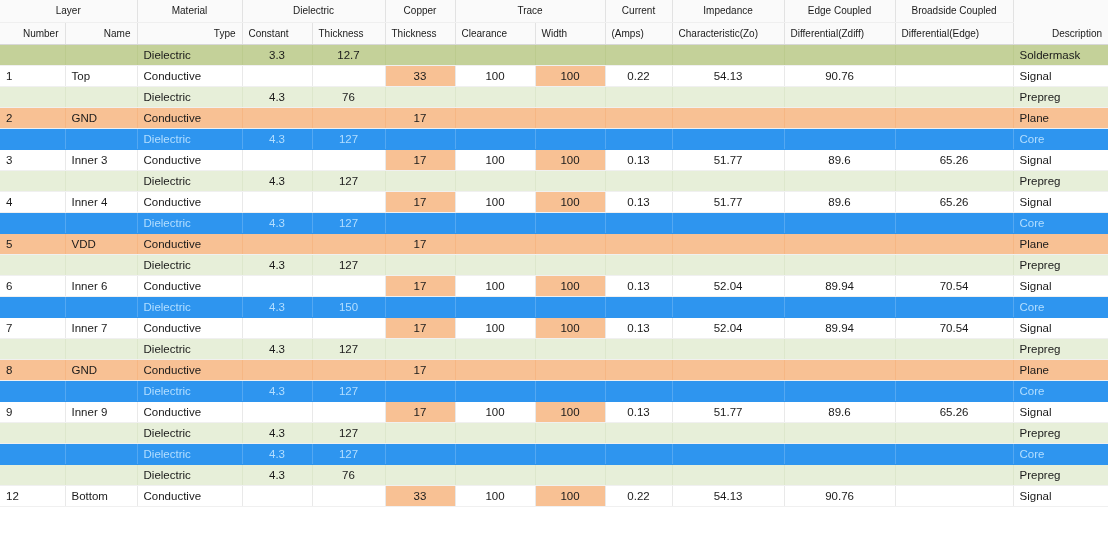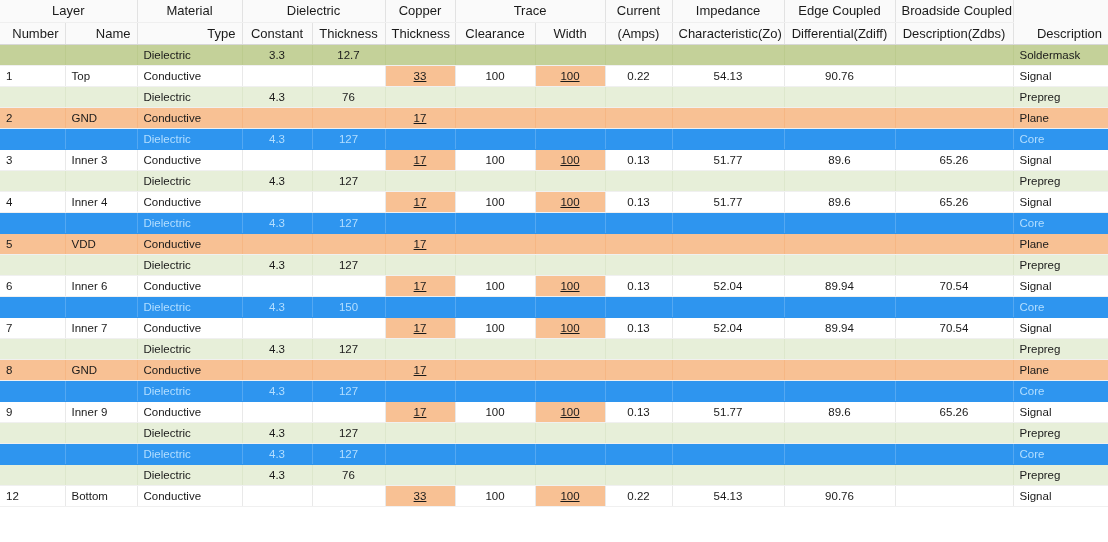--- a/index.html
+++ b/index.html
@@ -36,21 +36,21 @@
   col.c-zo       { width: 112px; }
   col.c-zdiff    { width: 111px; }
   col.c-zdbs     { width: 118px; }
   col.c-desc     { width: 95px;  }
 
   
   thead th {
     height: 22px;
     padding: 0 6px;
     font-weight: normal;
-    font-size: 13px;
+    font-size: 10px;
     background: #fafafa;
     color: #1a1a1a;
     border-right: 1px solid #e2e2e2;
     border-bottom: 1px solid #e2e2e2;
     box-sizing: border-box;
     white-space: nowrap;
     overflow: hidden;
   }
   thead tr.hdr-top th {
     text-align: center;
@@ -60,21 +60,21 @@
     border-right: 1px solid #fafafa;
     border-bottom: 1px solid #fafafa;
   }
   thead tr.hdr-top th.span-group {
     border-bottom: 1px solid #efefef;
   }
   thead tr.hdr-bot th {
     text-align: right;
     border-bottom: 1px solid #d8d8d8;
   }
-  thead tr.hdr-bot th.ctr { text-align: center; }
+  thead tr.hdr-bot th.ctr { text-align: left; }
   thead th:last-child { border-right: none; }
 
   
   tbody td {
     height: 21px;
     padding: 0 6px;
     border-right: 1px solid #e9e9e9;
     border-bottom: 1px solid #f0f0f0;
     box-sizing: border-box;
     white-space: nowrap;
@@ -86,21 +86,21 @@
 
   
   tr.row-soldermask td { background: #c4d199; }
   tr.row-prepreg    td { background: #e7efd9; }
   tr.row-signal     td { background: #ffffff; }
   tr.row-plane      td { background: #f8c194; }
   tr.row-core       td { background: #2e95ef; color: #b3deff; }
   tr.row-core td.desc-cell { color: #b3deff; }
 
   
-  td.hl { background: #f8c194 !important; text-decoration: underline; }
+  td.hl { background: #f8c194 !important; }
   tr.row-plane td.hl { background: #f8c194 !important; }
 
   
   tr.row-core td { border-right-color: #54a8f2; border-bottom-color: #2e95ef; }
   tr.row-plane td { border-right-color: #f6b784; }
   tr.row-soldermask td { border-right-color: #bccb8e; }
   tr.row-prepreg td { border-right-color: #dde7cc; }
 </style>
 </head>
 <body>
@@ -139,21 +139,21 @@
         <th>Name</th>
         <th>Type</th>
         <th class="ctr">Constant</th>
         <th class="ctr">Thickness</th>
         <th class="ctr">Thickness</th>
         <th class="ctr">Clearance</th>
         <th class="ctr">Width</th>
         <th class="ctr">(Amps)</th>
         <th class="ctr">Characteristic(Zo)</th>
         <th class="ctr">Differential(Zdiff)</th>
-        <th class="ctr">Description(Zdbs)</th>
+        <th class="ctr">Differential(Edge)</th>
         <th>Description</th>
       </tr>
   </thead>
   <tbody>
       <tr class="row-soldermask">
         <td class="left"></td>
         <td class="left"></td>
         <td class="left">Dielectric</td>
         <td>3.3</td>
         <td>12.7</td>

